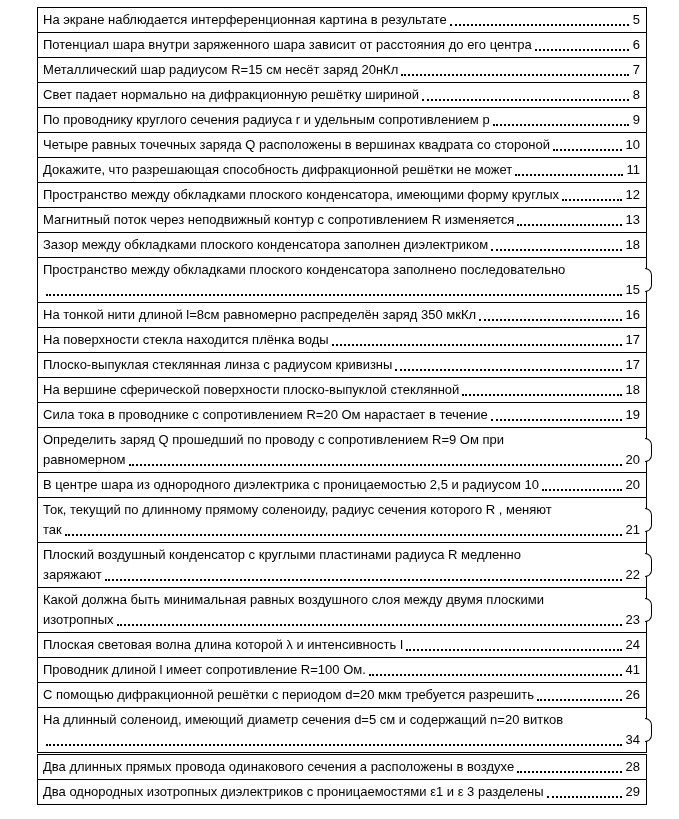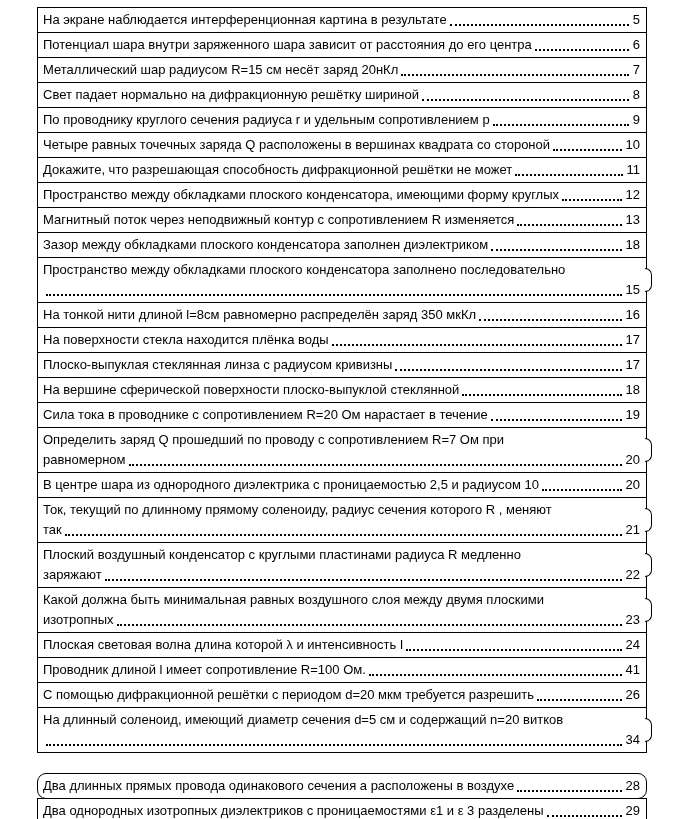--- a/index.html
+++ b/index.html
@@ -26,21 +26,21 @@
     top: 8px;
     width: 610px;
   }
   .row {
     position: relative;
     border: 1px solid #000000;
     margin-top: -1px;
     padding: 2px 6px 2px 5px;
     background: #ffffff;
   }
-  .row.gap { margin-top: 20px; border-radius: 9px; }
+  .row.gap { margin-top: 1px; }
   .line1 {
     line-height: 20px;
     white-space: nowrap;
     overflow: hidden;
   }
   .lastline {
     display: flex;
     align-items: flex-end;
     line-height: 20px;
   }
@@ -185,21 +185,21 @@
         </div>
       </div>
       <div class="row">
         <div class="lastline">
           <span class="t">Сила тока в проводнике с сопротивлением R=20 Ом нарастает в течение</span>
           <span class="leader"></span>
           <span class="page-num">19</span>
         </div>
       </div>
       <div class="row multi">
-        <div class="line1">Определить заряд Q прошедший по проводу с сопротивлением R=7 Ом при</div>
+        <div class="line1">Определить заряд Q прошедший по проводу с сопротивлением R=9 Ом при</div>
         <div class="lastline">
           <span class="t">равномерном</span>
           <span class="leader"></span>
           <span class="page-num">20</span>
         </div>
         <span class="marker"></span>
       </div>
       <div class="row">
         <div class="lastline">
           <span class="t">В центре шара из однородного диэлектрика с проницаемостью 2,5 и радиусом 10</span>

